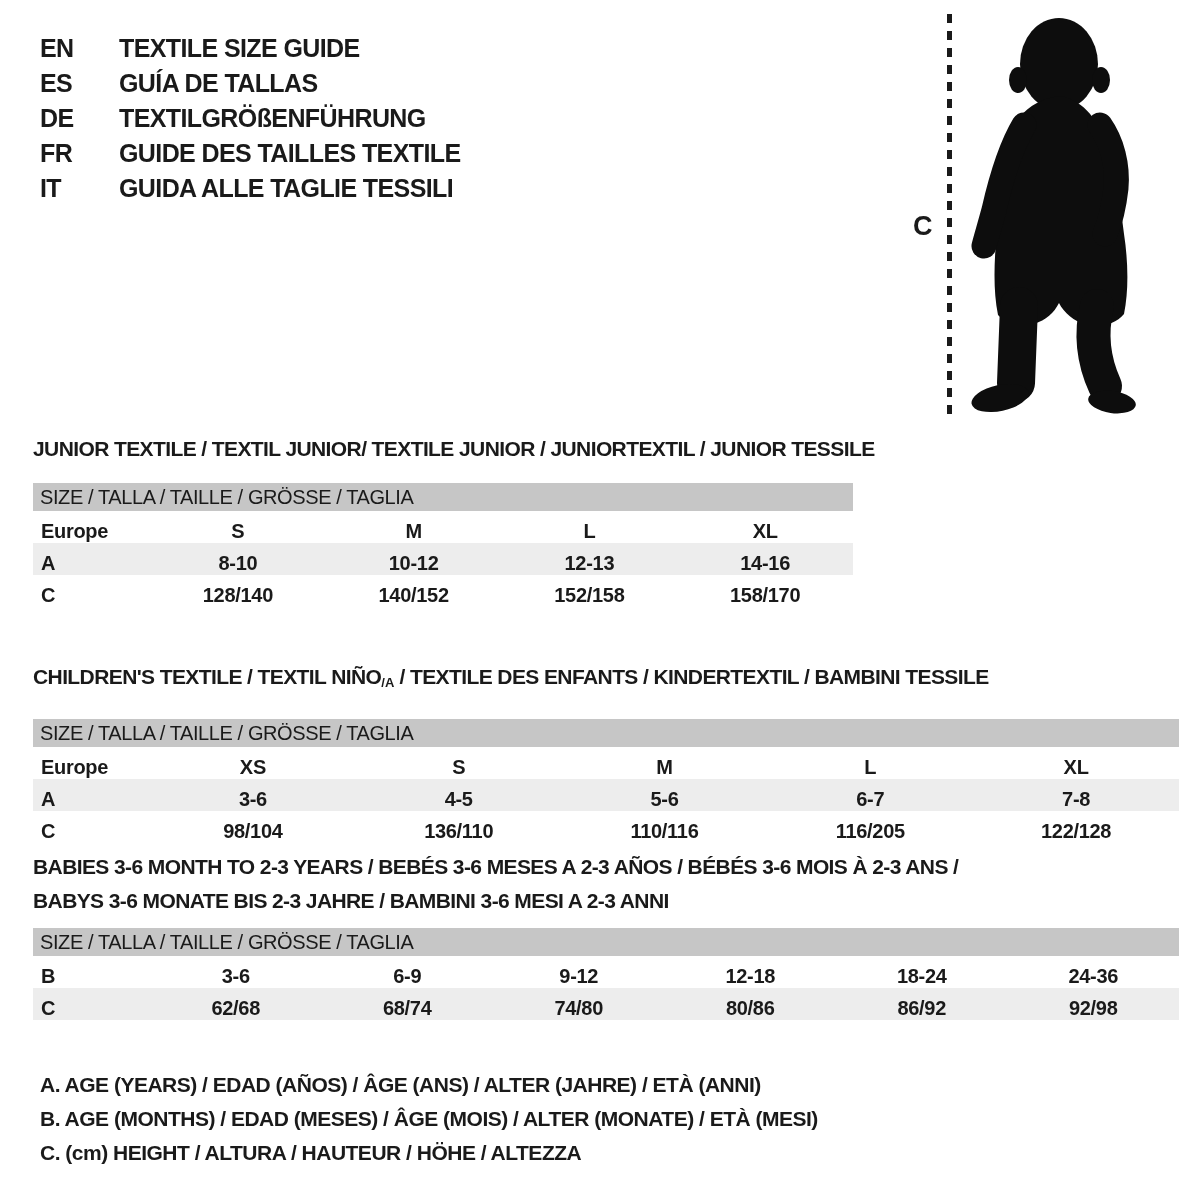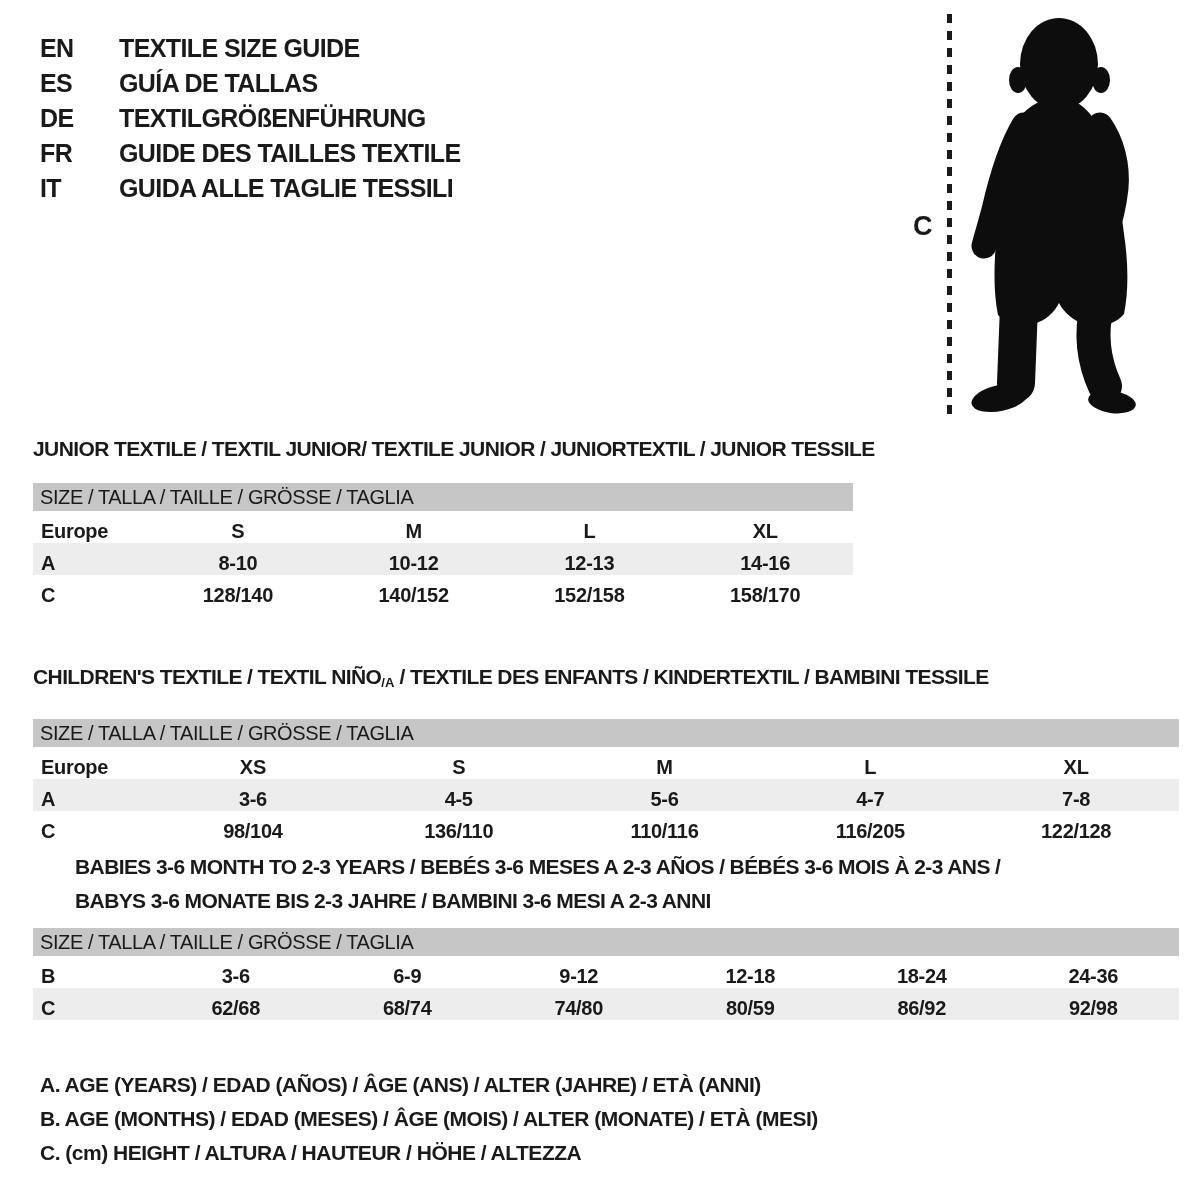--- a/index.html
+++ b/index.html
@@ -27,21 +27,21 @@
   .baby-svg .solid{fill:var(--silhouette,#0d0d0d);}
   .baby-svg .limb{fill:none;stroke:var(--silhouette,#0d0d0d);stroke-linecap:round;}
   
   .size-table{position:absolute;left:33px;}
   .t1{top:437px;width:820px;}
   .t2{top:645px;width:1146px;margin-top:20px;}
   .t3{top:850px;width:1146px;}
   .table-title{font-size:21px;line-height:23px;font-weight:700;letter-spacing:-0.6px;white-space:nowrap;}
   .t1 .table-title{margin-bottom:23px;}
   .t2 .table-title{margin-bottom:25px;}
-  .t3 .table-title div{line-height:34px;margin-left:42px;}
+  .t3 .table-title div{line-height:34px;}
   .t3 .table-title{margin-bottom:10px;}
   .title-sub{font-size:13px;vertical-align:-3px;letter-spacing:0;}
   .table-head{
     height:28px;display:flex;align-items:center;padding-left:7px;
     background:var(--header-bar,#c6c6c6);font-size:20px;letter-spacing:-0.4px;
   }
   .trow{display:flex;height:32px;align-items:flex-end;font-size:20px;letter-spacing:-0.3px;font-weight:bold;}
   .trow.shaded{background:var(--row-shaded,#ededed);}
   .cell-label{flex:0 0 117px;width:117px;padding-left:8px;box-sizing:border-box;}
   .cell{flex:1;text-align:center;}
@@ -130,21 +130,21 @@
       <span class="cell">S</span>
       <span class="cell">M</span>
       <span class="cell">L</span>
       <span class="cell">XL</span>
     </div>
     <div class="trow shaded">
       <span class="cell-label">A</span>
       <span class="cell">3-6</span>
       <span class="cell">4-5</span>
       <span class="cell">5-6</span>
-      <span class="cell">4-7</span>
+      <span class="cell">6-7</span>
       <span class="cell">7-8</span>
     </div>
     <div class="trow">
       <span class="cell-label">C</span>
       <span class="cell">98/104</span>
       <span class="cell">136/110</span>
       <span class="cell">110/116</span>
       <span class="cell">116/205</span>
       <span class="cell">122/128</span>
     </div>
@@ -163,21 +163,21 @@
       <span class="cell">9-12</span>
       <span class="cell">12-18</span>
       <span class="cell">18-24</span>
       <span class="cell">24-36</span>
     </div>
     <div class="trow shaded">
       <span class="cell-label">C</span>
       <span class="cell">62/68</span>
       <span class="cell">68/74</span>
       <span class="cell">74/80</span>
-      <span class="cell">80/59</span>
+      <span class="cell">80/86</span>
       <span class="cell">86/92</span>
       <span class="cell">92/98</span>
     </div>
   </section>
 
   <div class="legend">
     <div class="legend-line">A. AGE (YEARS) / EDAD (AÑOS) / ÂGE (ANS) / ALTER (JAHRE) / ETÀ (ANNI)</div>
     <div class="legend-line">B. AGE (MONTHS) / EDAD (MESES) / ÂGE (MOIS) / ALTER (MONATE) / ETÀ (MESI)</div>
     <div class="legend-line">C. (cm) HEIGHT / ALTURA / HAUTEUR / HÖHE / ALTEZZA</div>
   </div>

